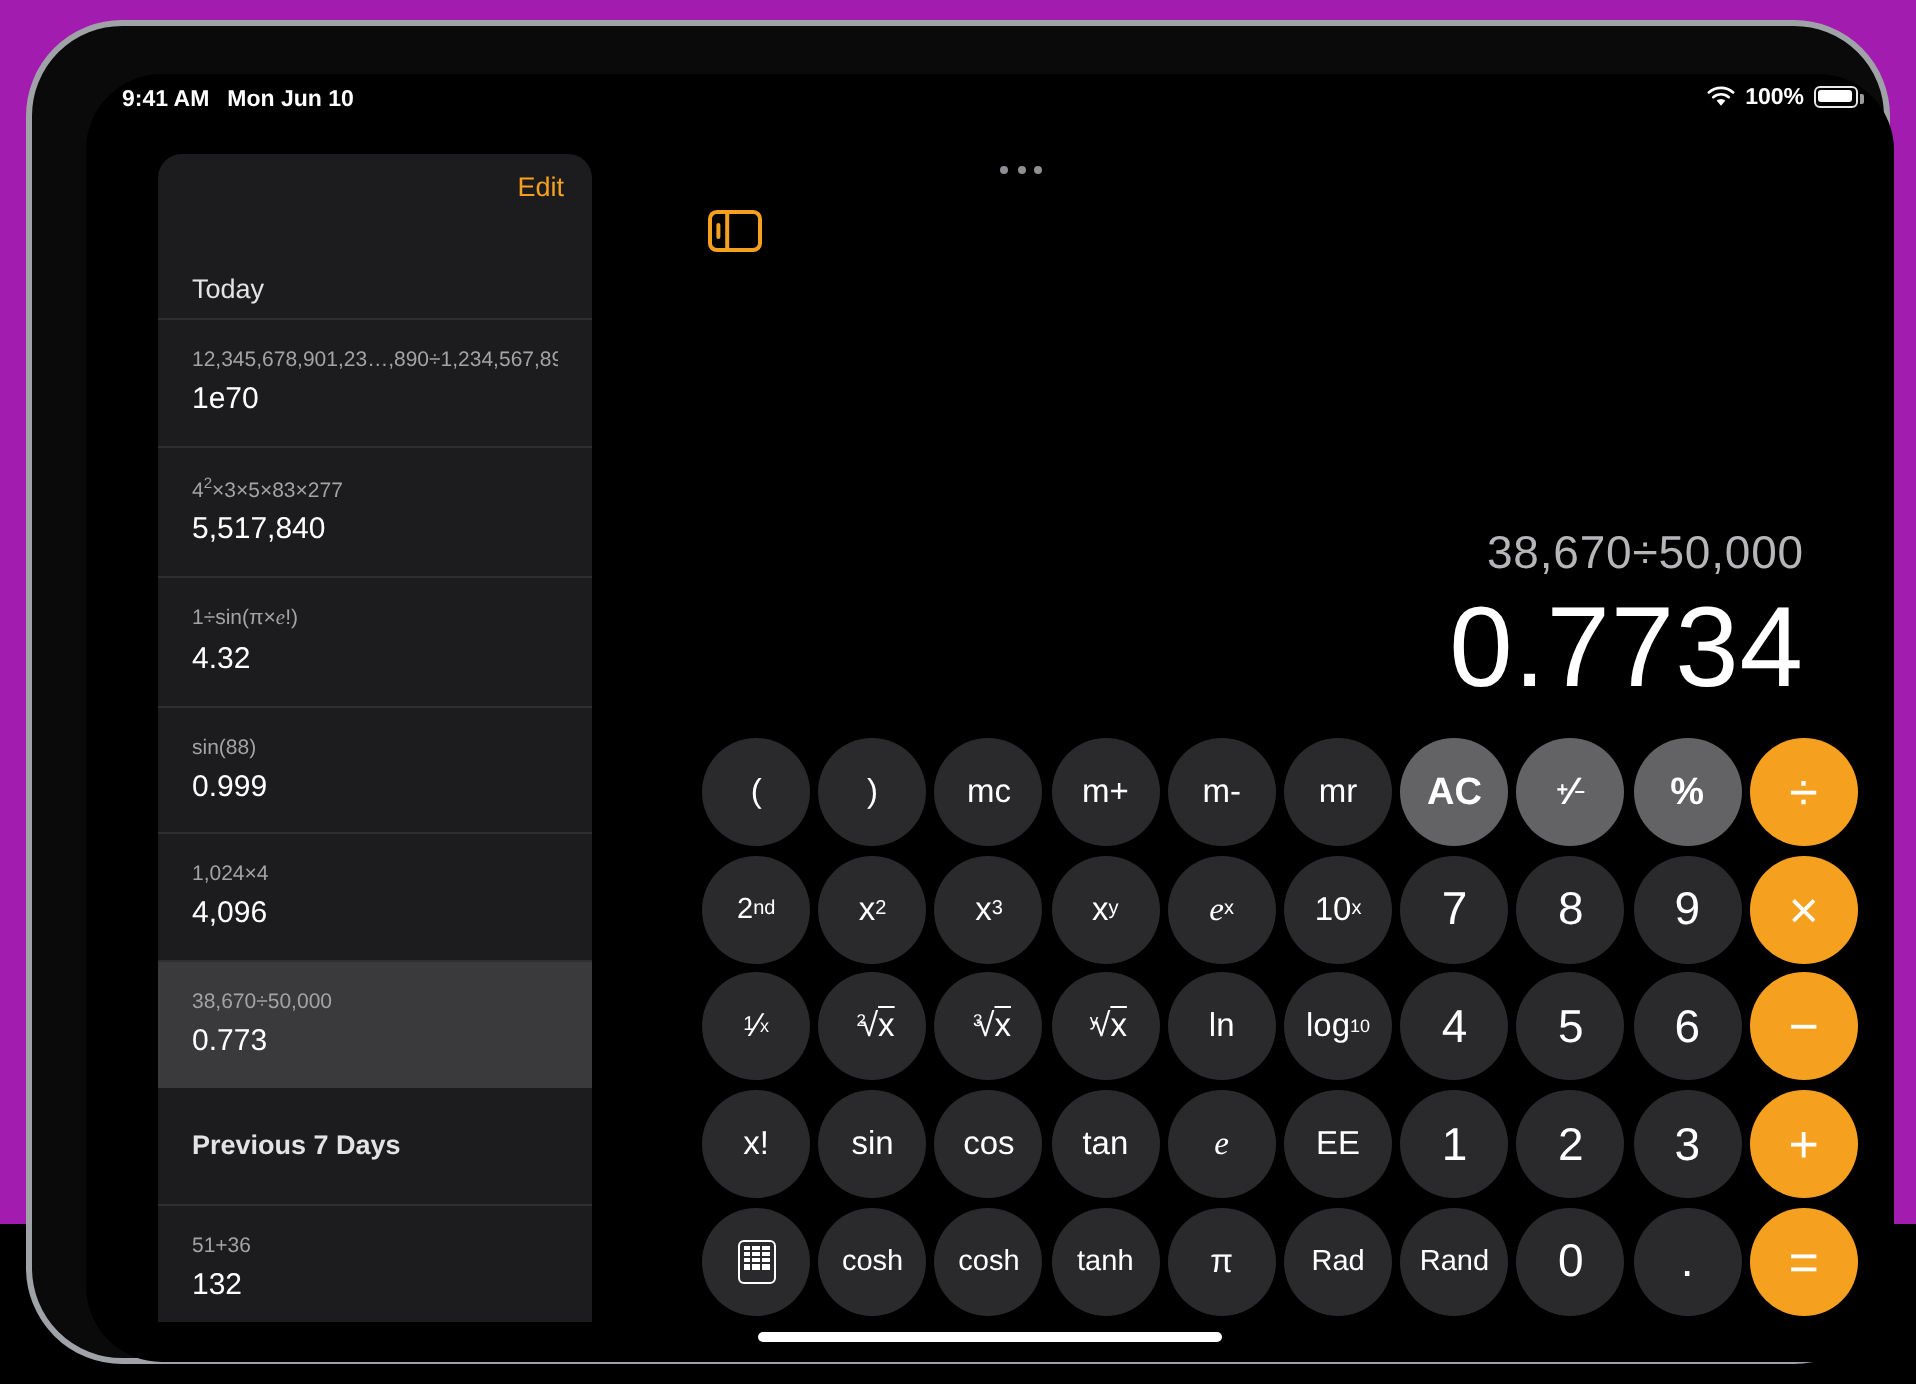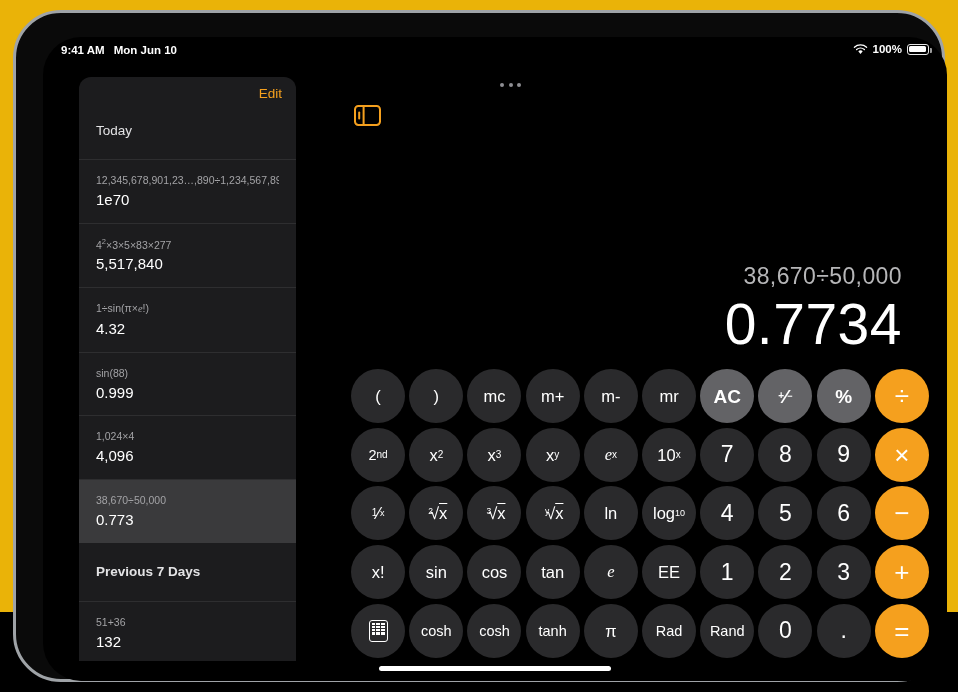--- a/index.html
+++ b/index.html
@@ -10,21 +10,21 @@
     height: 692px;
     overflow: hidden;
     font-family: "Liberation Sans", sans-serif;
     -webkit-font-smoothing: antialiased;
   }
 
   #stage {
     position: relative;
     width: 958px;
     height: 612px;
-    background: #eab308;
+    background: #a21caf;
   }
 
   
   .device-outer {
     position: absolute;
     left: 13px;
     top: 10px;
     width: 932px;
     height: 672px;
     border-radius: 48px;
@@ -61,21 +61,20 @@
     gap: 9px;
     align-items: center;
     white-space: nowrap;
   }
   .status-right {
     position: absolute;
     right: 18px;
     top: 6px;
     display: flex;
     gap: 5px;
-    align-items: center;
     white-space: nowrap;
   }
   .wifi-icon { display: block; }
   .battery {
     position: relative;
     width: 22px;
     height: 11px;
     border: 1.2px solid #e8e8e8;
     border-radius: 3px;
     box-sizing: border-box;
@@ -151,21 +150,21 @@
     cursor: pointer;
   }
   .section-header {
     padding: 0 17px;
     color: #e3e3e5;
     font-size: 13.5px;
     line-height: 1;
   }
   .sidebar-header .section-header {
     position: absolute;
-    left: 0; bottom: 22px; text-align: center;
+    left: 0; bottom: 8px; text-align: center;
   }
   .section-header-standalone {
     height: 58px;
     display: flex;
     align-items: center;
     font-weight: bold;
   }
   .hist-list { position: relative; }
   .hist-row {
     position: relative;

